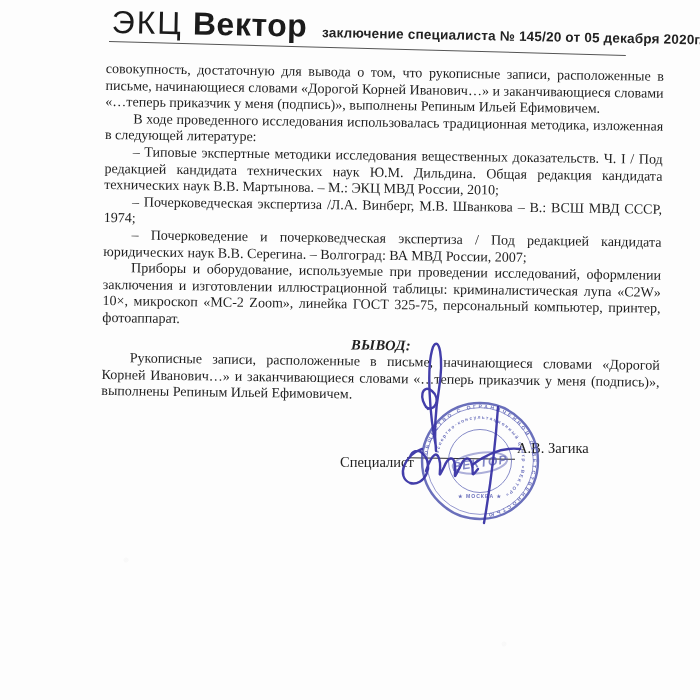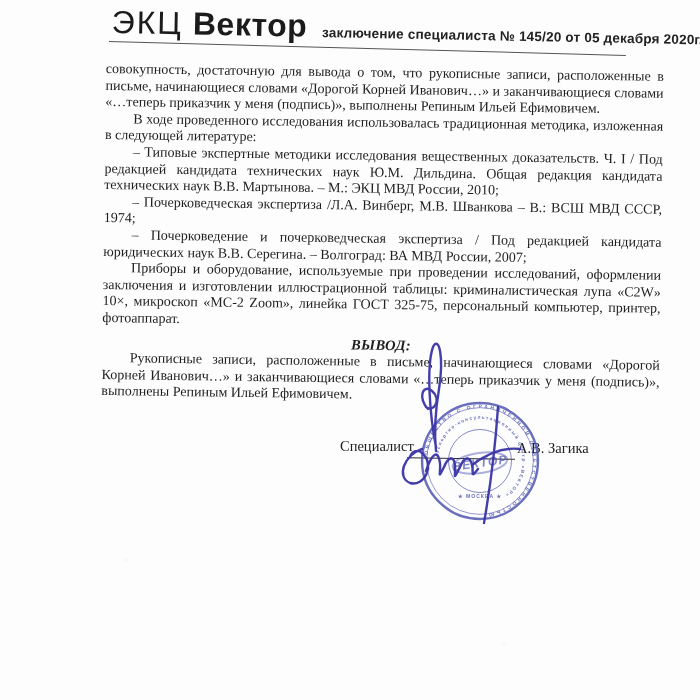--- a/index.html
+++ b/index.html
@@ -43,21 +43,21 @@
   .para{margin:0;text-indent:28px;}
   .para.no-indent{text-indent:0;}
   .conclusion-head{
     margin:6px 0 1px 0;text-align:center;
     font-size:14.5px;font-weight:bold;font-style:italic;
     letter-spacing:.4px;text-indent:0;
   }
   .conclusion-para{margin:0;text-indent:28px;}
 
   
-  .sig-label{position:absolute;left:340px;top:438px;font-size:14.5px;color:#1e1e1e;}
+  .sig-label{position:absolute;left:340px;top:454px;font-size:14.5px;color:#1e1e1e;}
   .sig-name{position:absolute;left:517px;top:440px;font-size:14.5px;color:#1e1e1e;}
   .sig-line{
     position:absolute;left:407px;top:458px;width:108px;
     border-top:1.4px solid #2e2e2e;transform:rotate(.8deg);
   }
 
   
   .stamp{
     position:absolute;left:416px;top:400px;width:128px;height:122px;
     opacity:.82;filter:blur(.25px);

